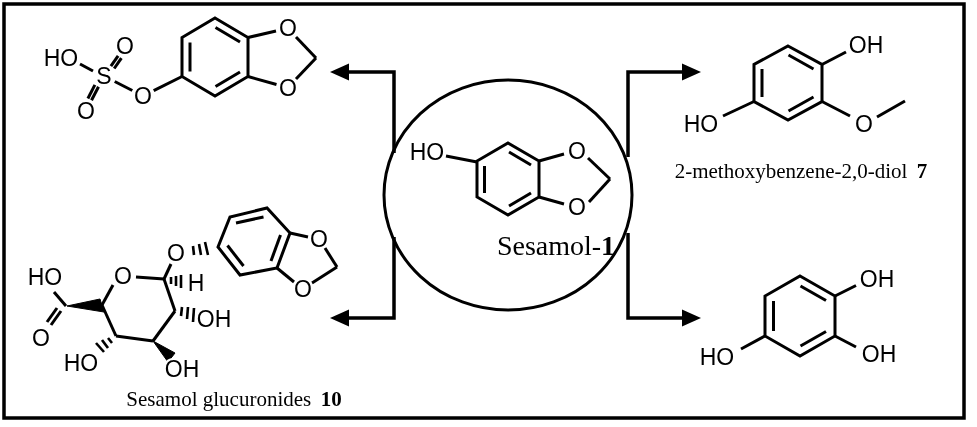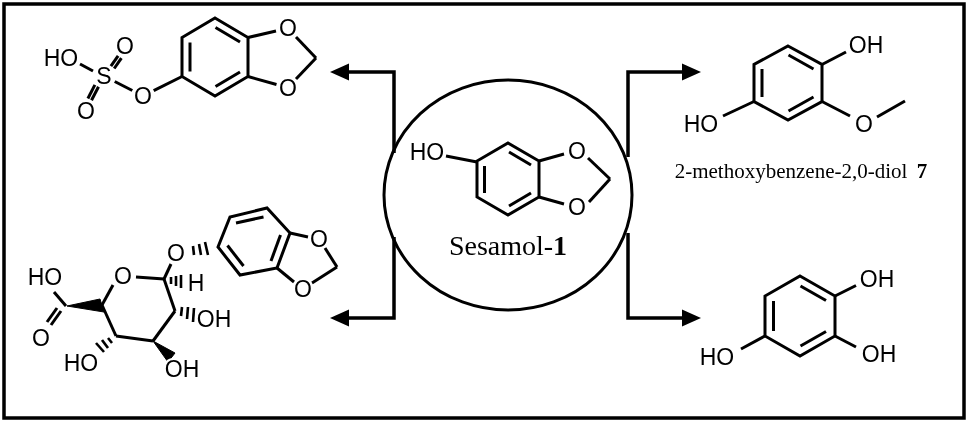--- a/index.html
+++ b/index.html
@@ -171,20 +171,21 @@
     <line class="bond" x1="826" y1="331.5" x2="800.5" y2="346"></line>
     <line class="bond" x1="835" y1="296" x2="856" y2="285.5"></line>
     <line class="bond" x1="835" y1="336" x2="856" y2="347"></line>
     <line class="bond" x1="741" y1="349" x2="765" y2="336"></line>
     <text class="atom" x="877" y="279">OH</text>
     <text class="atom" x="879" y="354">OH</text>
     <text class="atom" x="717" y="357">HO</text>
   </g>
 </svg>
 
-<div class="center-label" style="left:508px;top:230px;"><span>Sesamol-</span><span class="num">1</span></div>
+<div class="center-label" style="left:556px;top:230px;"><span>Sesamol-</span><span class="num">1</span></div>
 
 
+<div class="caption" style="left:234px;top:387px;"><span>Sesamol glucuronides</span><span class="num">10</span></div>
 
 <div class="caption" style="left:801px;top:159px;"><span>2-methoxybenzene-2,0-diol</span><span class="num">7</span></div>
 
 
 </div>
 
 </body></html>

